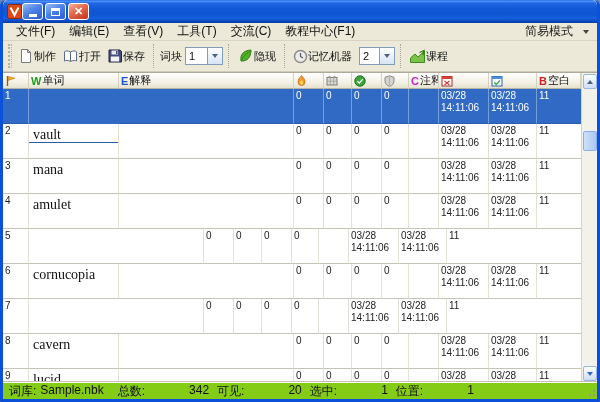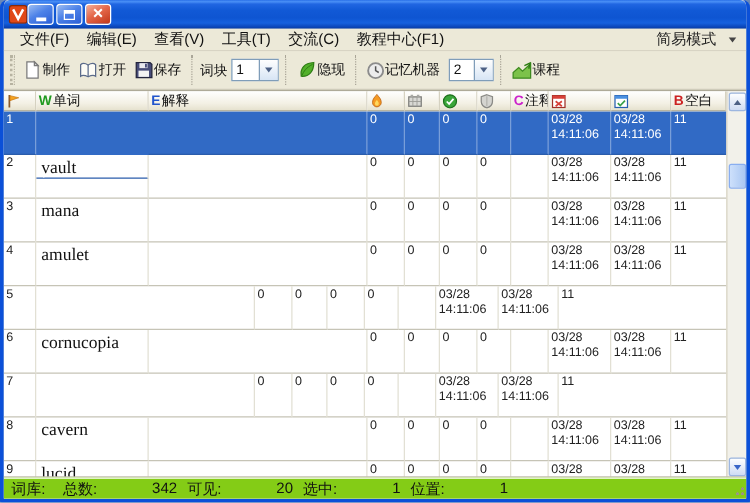--- a/index.html
+++ b/index.html
@@ -443,20 +443,21 @@
       <span class="sthumb"></span>
       <span class="sbtn down">
           <span class="tri-down"></span>
         </span>
     </div>
   </div>
 
   <div class="statusbar">
     <span class="seg">
       <span>词库:</span>
+      <span>Sample.nbk</span>
     </span>
     <span class="seg tight">
       <span>总数:</span>
       <span>342</span>
     </span>
     <span class="seg tight">
       <span>可见:</span>
       <span>20</span>
     </span>
     <span class="seg tight">

